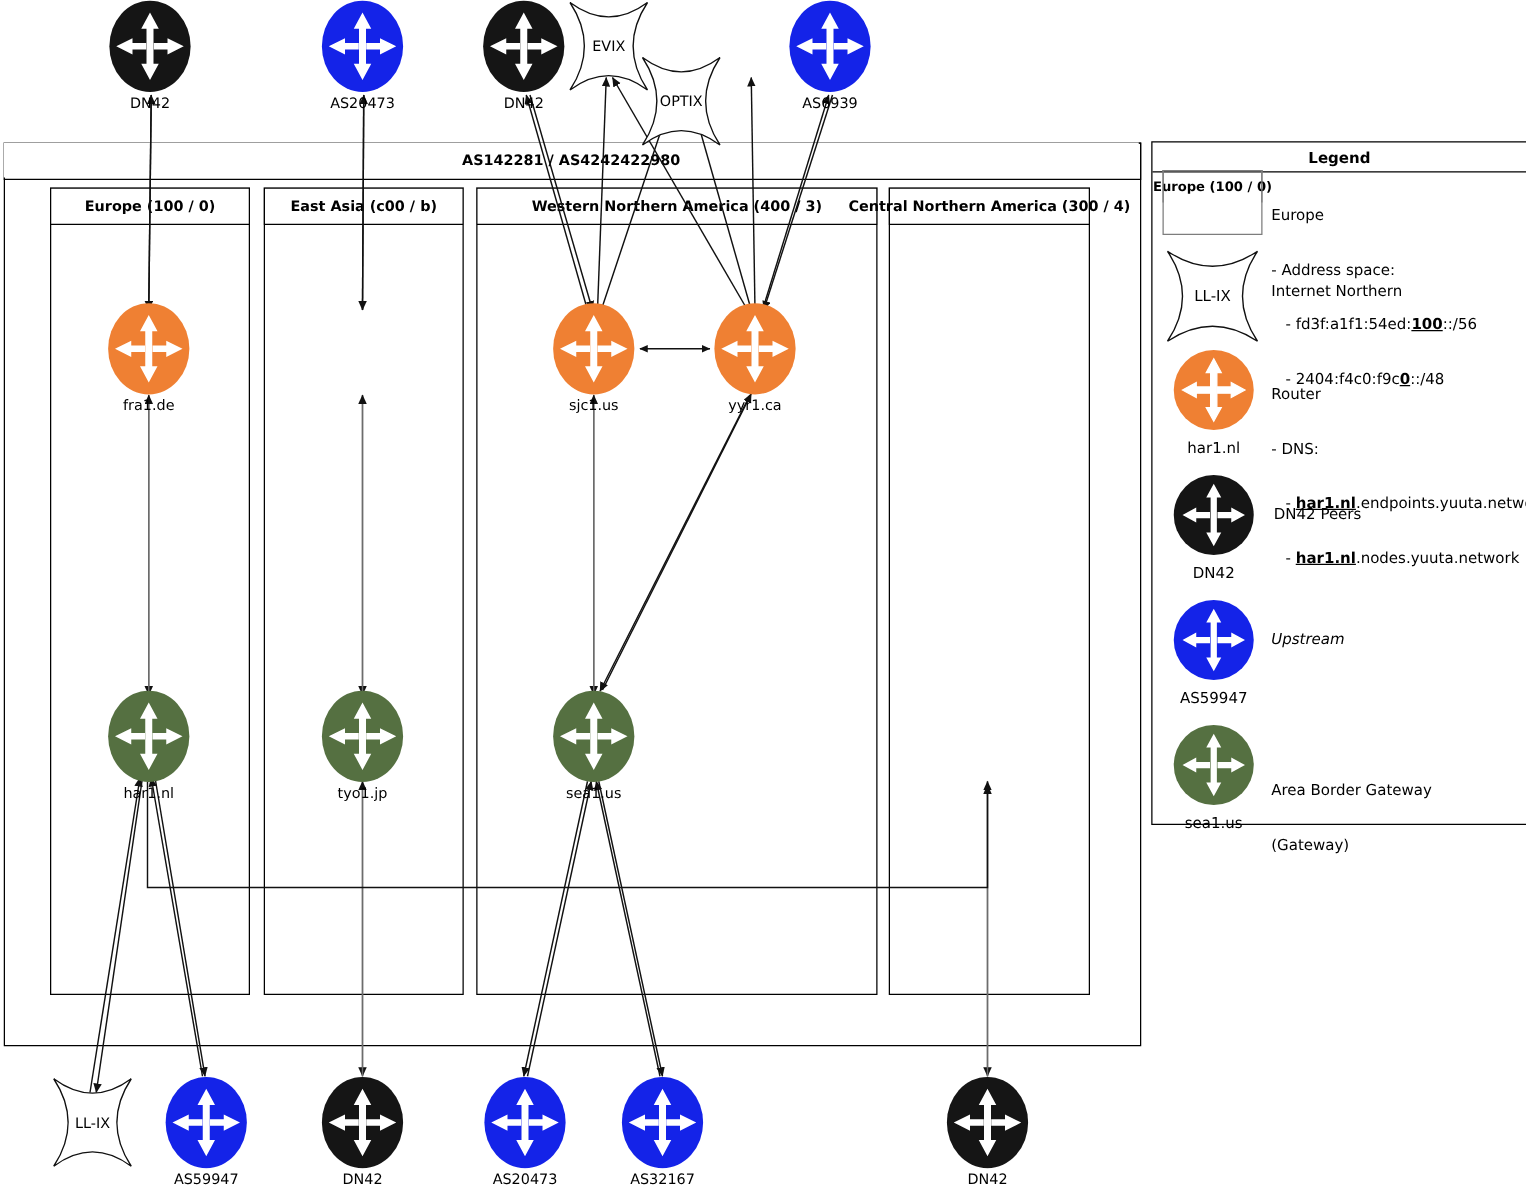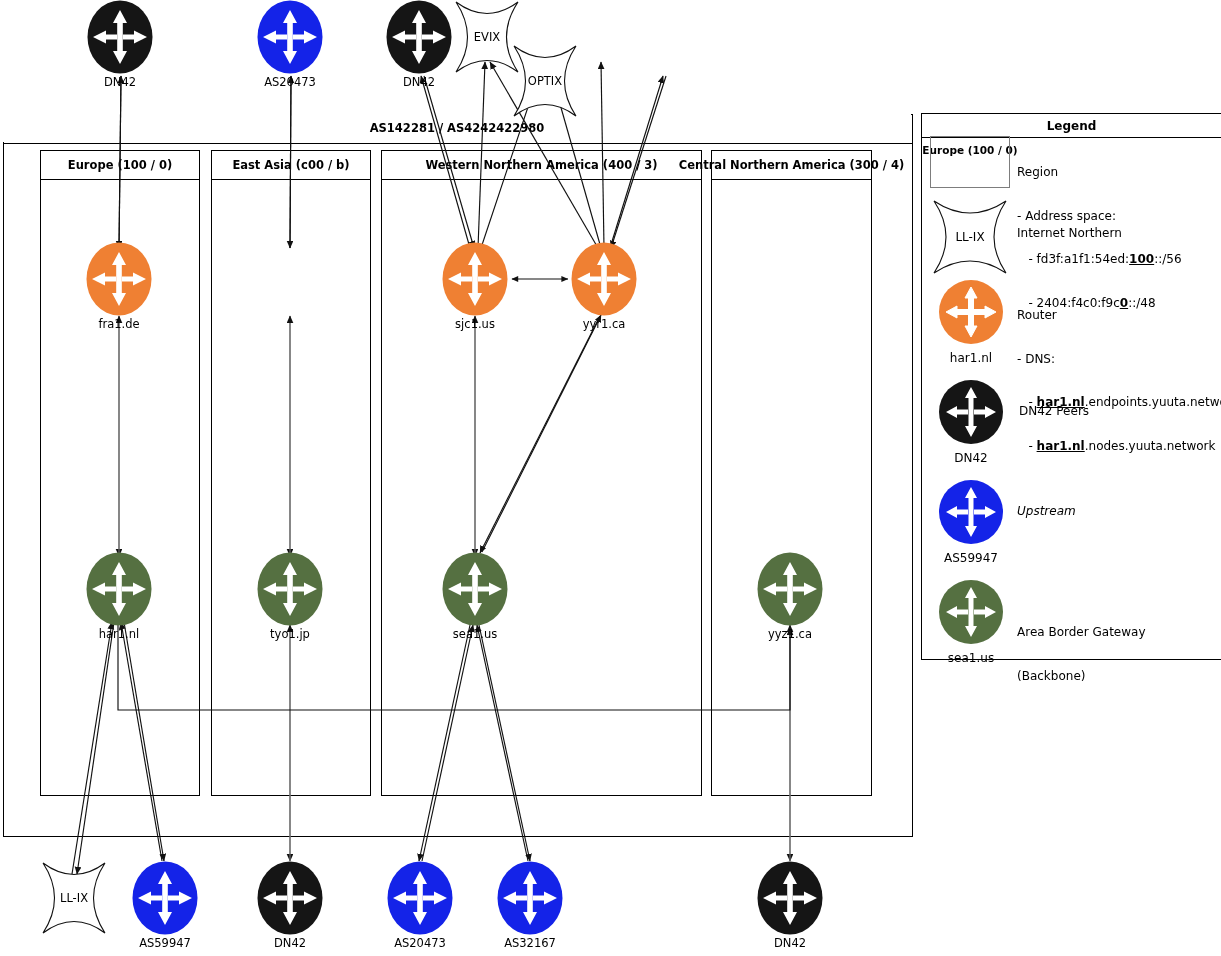--- a/index.html
+++ b/index.html
@@ -175,20 +175,28 @@
           </g>
         </svg><div class="cap" style="top:75px">DN42</div></div>
       <div class="node" style="left: 454px; top: 0px; width: 66px; height: 74px;"><svg width="66" height="74" viewBox="0 0 66 74">
           <path d="M2,2 Q33,25 64,2 Q41,37 64,72 Q33,49 2,72 Q25,37 2,2 Z" fill="#fff" stroke="#111" stroke-width="1.1"></path>
           <text x="33" y="41" text-anchor="middle" font-size="11.5" fill="#000" font-family="DejaVu Sans, Liberation Sans, sans-serif">EVIX</text>
         </svg></div>
       <div class="node" style="left: 512px; top: 0px; width: 66px; height: 74px; margin-top: 44px;"><svg width="66" height="74" viewBox="0 0 66 74">
           <path d="M2,2 Q33,25 64,2 Q41,37 64,72 Q33,49 2,72 Q25,37 2,2 Z" fill="#fff" stroke="#111" stroke-width="1.1"></path>
           <text x="33" y="41" text-anchor="middle" font-size="11.5" fill="#000" font-family="DejaVu Sans, Liberation Sans, sans-serif">OPTIX</text>
         </svg></div>
+      <div class="node" style="left: 631px; top: 0px; width: 66px; height: 74px;"><svg width="66" height="74" viewBox="0 0 66 74">
+          <ellipse cx="33" cy="37" rx="32.5" ry="36.5" fill="#1423e8"></ellipse>
+          <g fill="#fff" transform="translate(0,4)">
+  <path d="M33,6 L40,19 L35.8,19 L35.8,47 L40,47 L33,60 L26,47 L30.2,47 L30.2,19 L26,19 Z"></path>
+  <path d="M6,33 L19,26.5 L19,30.4 L30,30.4 L30,35.6 L19,35.6 L19,39.5 Z"></path>
+  <path d="M60,33 L47,26.5 L47,30.4 L36,30.4 L36,35.6 L47,35.6 L47,39.5 Z"></path>
+          </g>
+        </svg><div class="cap" style="top:75px">AS6939</div></div>
       <div class="node" style="left: 86px; top: 242px; width: 66px; height: 74px;"><svg width="66" height="74" viewBox="0 0 66 74">
           <ellipse cx="33" cy="37" rx="32.5" ry="36.5" fill="#ef8033"></ellipse>
           <g fill="#fff" transform="translate(0,4)">
   <path d="M33,6 L40,19 L35.8,19 L35.8,47 L40,47 L33,60 L26,47 L30.2,47 L30.2,19 L26,19 Z"></path>
   <path d="M6,33 L19,26.5 L19,30.4 L30,30.4 L30,35.6 L19,35.6 L19,39.5 Z"></path>
   <path d="M60,33 L47,26.5 L47,30.4 L36,30.4 L36,35.6 L47,35.6 L47,39.5 Z"></path>
           </g>
         </svg><div class="cap" style="top:75px">fra1.de</div></div>
       <div class="node" style="left: 442px; top: 242px; width: 66px; height: 74px;"><svg width="66" height="74" viewBox="0 0 66 74">
           <ellipse cx="33" cy="37" rx="32.5" ry="36.5" fill="#ef8033"></ellipse>
@@ -223,28 +231,20 @@
           </g>
         </svg><div class="cap" style="top:75px">tyo1.jp</div></div>
       <div class="node" style="left: 442px; top: 552px; width: 66px; height: 74px;"><svg width="66" height="74" viewBox="0 0 66 74">
           <ellipse cx="33" cy="37" rx="32.5" ry="36.5" fill="#557041"></ellipse>
           <g fill="#fff" transform="translate(0,4)">
   <path d="M33,6 L40,19 L35.8,19 L35.8,47 L40,47 L33,60 L26,47 L30.2,47 L30.2,19 L26,19 Z"></path>
   <path d="M6,33 L19,26.5 L19,30.4 L30,30.4 L30,35.6 L19,35.6 L19,39.5 Z"></path>
   <path d="M60,33 L47,26.5 L47,30.4 L36,30.4 L36,35.6 L47,35.6 L47,39.5 Z"></path>
           </g>
         </svg><div class="cap" style="top:75px">sea1.us</div></div>
-      <div class="node" style="left: 757px; top: 552px; width: 66px; height: 74px;"><svg width="66" height="74" viewBox="0 0 66 74">
-          <ellipse cx="33" cy="37" rx="32.5" ry="36.5" fill="#557041"></ellipse>
-          <g fill="#fff" transform="translate(0,4)">
-  <path d="M33,6 L40,19 L35.8,19 L35.8,47 L40,47 L33,60 L26,47 L30.2,47 L30.2,19 L26,19 Z"></path>
-  <path d="M6,33 L19,26.5 L19,30.4 L30,30.4 L30,35.6 L19,35.6 L19,39.5 Z"></path>
-  <path d="M60,33 L47,26.5 L47,30.4 L36,30.4 L36,35.6 L47,35.6 L47,39.5 Z"></path>
-          </g>
-        </svg><div class="cap" style="top:75px">yyz1.ca</div></div>
       <div class="node" style="left: 41px; top: 861px; width: 66px; height: 74px;"><svg width="66" height="74" viewBox="0 0 66 74">
           <path d="M2,2 Q33,25 64,2 Q41,37 64,72 Q33,49 2,72 Q25,37 2,2 Z" fill="#fff" stroke="#111" stroke-width="1.1"></path>
           <text x="33" y="41" text-anchor="middle" font-size="11.5" fill="#000" font-family="DejaVu Sans, Liberation Sans, sans-serif">LL-IX</text>
         </svg></div>
       <div class="node" style="left: 132px; top: 861px; width: 66px; height: 74px;"><svg width="66" height="74" viewBox="0 0 66 74">
           <ellipse cx="33" cy="37" rx="32.5" ry="36.5" fill="#1423e8"></ellipse>
           <g fill="#fff" transform="translate(0,4)">
   <path d="M33,6 L40,19 L35.8,19 L35.8,47 L40,47 L33,60 L26,47 L30.2,47 L30.2,19 L26,19 Z"></path>
   <path d="M6,33 L19,26.5 L19,30.4 L30,30.4 L30,35.6 L19,35.6 L19,39.5 Z"></path>
   <path d="M60,33 L47,26.5 L47,30.4 L36,30.4 L36,35.6 L47,35.6 L47,39.5 Z"></path>
@@ -285,21 +285,21 @@
     </div>
 
   <div id="legend">
     <div class="lg-title">Legend</div>
 
     <div class="lg-regionhdr" style="left:8px;top:22px;">
       <span style="position:absolute;left:50%;transform:translateX(-50%);white-space:nowrap;">Europe (100 / 0)</span>
     </div>
     <div class="lg-regionbox" style="left:8px;top:22px;"></div>
     <div class="lg-text" style="left:95px;top:22px;">
-      <div>Region</div>
+      <div>Europe</div>
       <div>- Address space:</div>
       <div>   - fd3f:a1f1:54ed:<span class="und">100</span>::/56</div>
       <div>   - 2404:f4c0:f9c<span class="und">0</span>::/48</div>
     </div>
 
     <svg class="lg-row" style="left:10px;top:85px;width:76px;height:76px;" viewBox="0 0 76 76">
       <path d="M2,2 Q38,26 74,2 Q50,38 74,74 Q38,50 2,74 Q26,38 2,2 Z" fill="#fff" stroke="#111" stroke-width="1.1"></path>
       <text x="38" y="42" text-anchor="middle" font-size="12" font-family="DejaVu Sans, Liberation Sans, sans-serif" fill="#000">LL-IX</text>
     </svg>
     <div class="lg-text" style="left:95px;top:112px;">Internet Northern</div>
@@ -354,17 +354,17 @@
         <g fill="#fff">
           <path d="M33,8 L39,19 L35.5,19 L35.5,47 L39,47 L33,58 L27,47 L30.5,47 L30.5,19 L27,19 Z"></path>
           <path d="M8,33 L19,27 L19,30.5 L30,30.5 L30,35.5 L19,35.5 L19,39 Z"></path>
           <path d="M58,33 L47,27 L47,30.5 L36,30.5 L36,35.5 L47,35.5 L47,39 Z"></path>
         </g>
       </svg>
       <div style="text-align:center;font-size:12px;margin-top:2px;width:66px;">sea1.us</div>
     </div>
     <div class="lg-text" style="left:95px;top:482px;">
       <div>Area Border Gateway</div>
-      <div>(Backbone)</div>
+      <div>(Gateway)</div>
     </div>
   </div>
 
 </div>
 
 </body></html>

